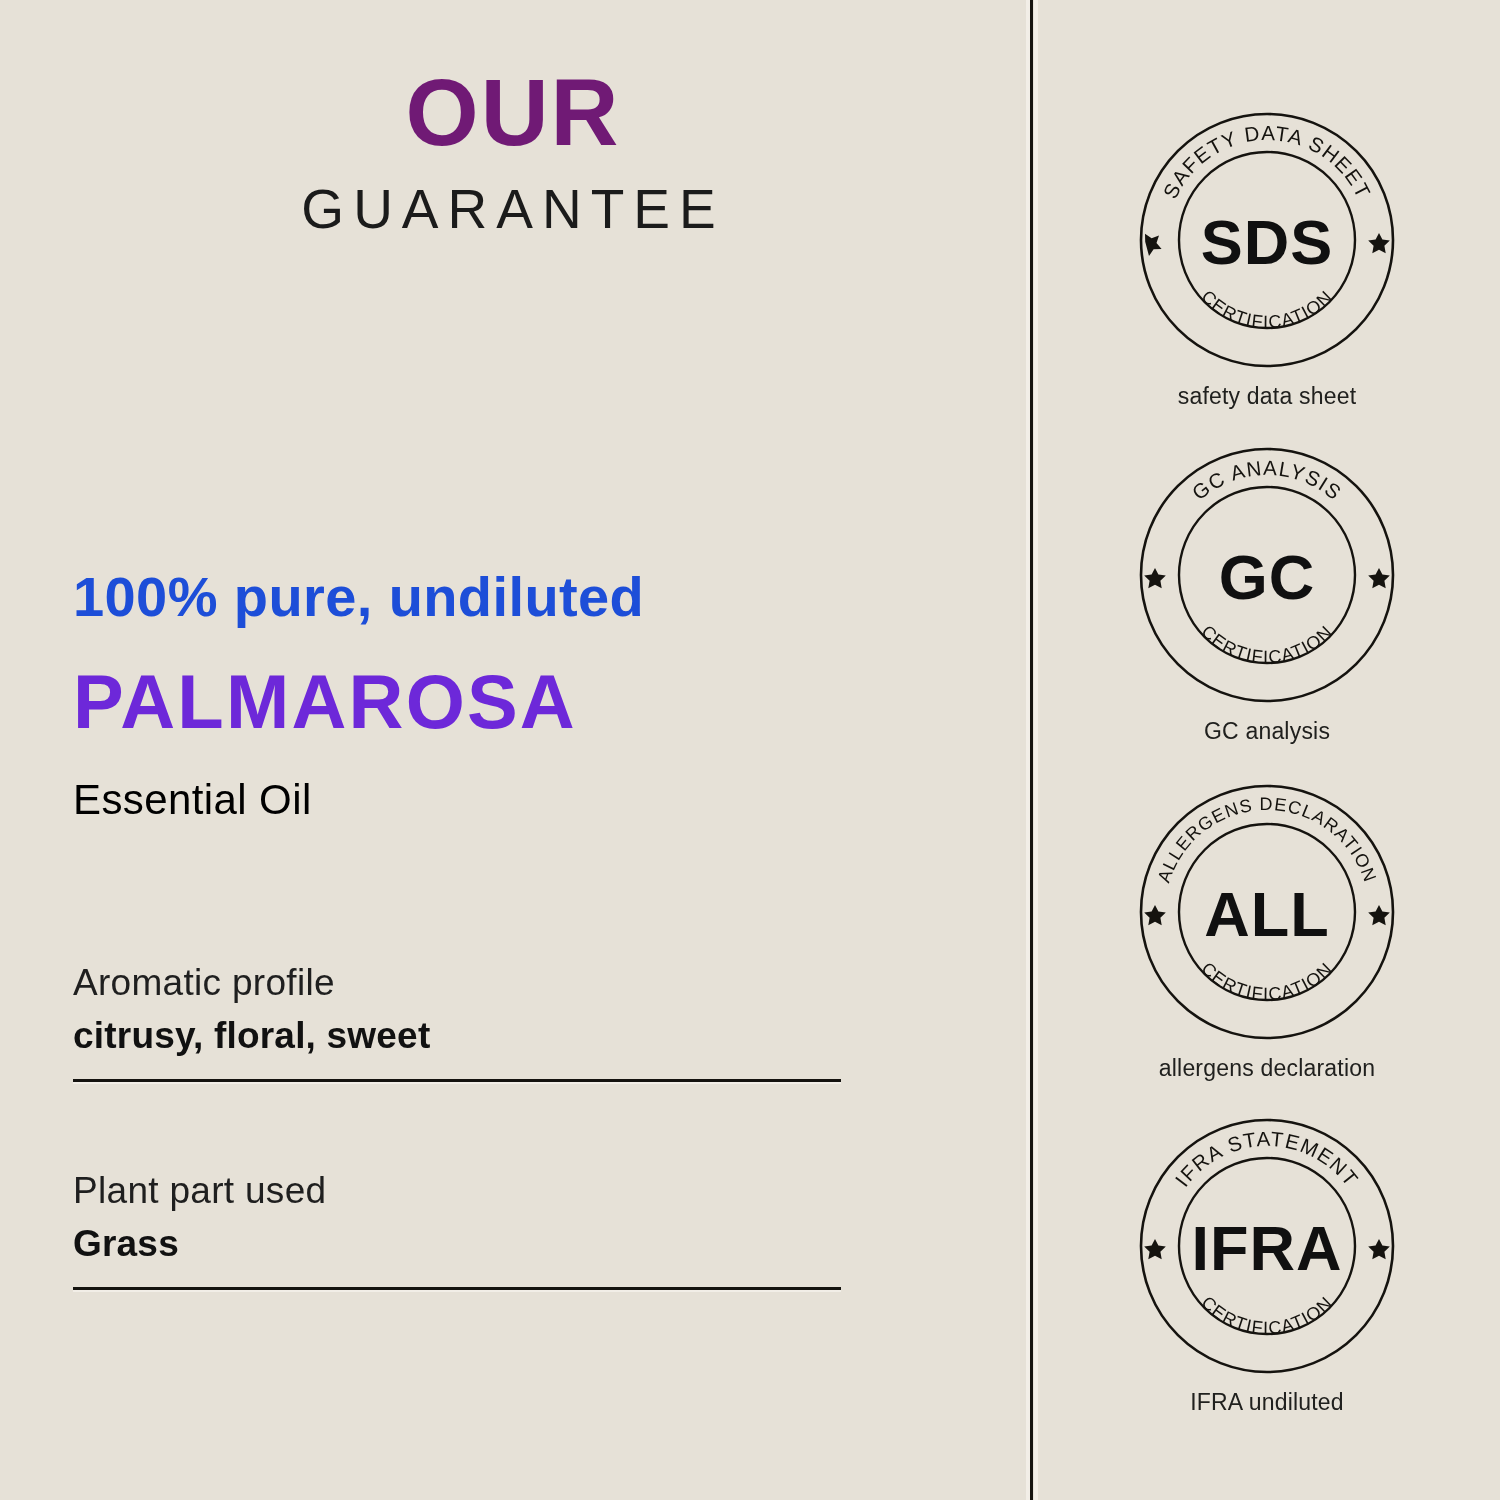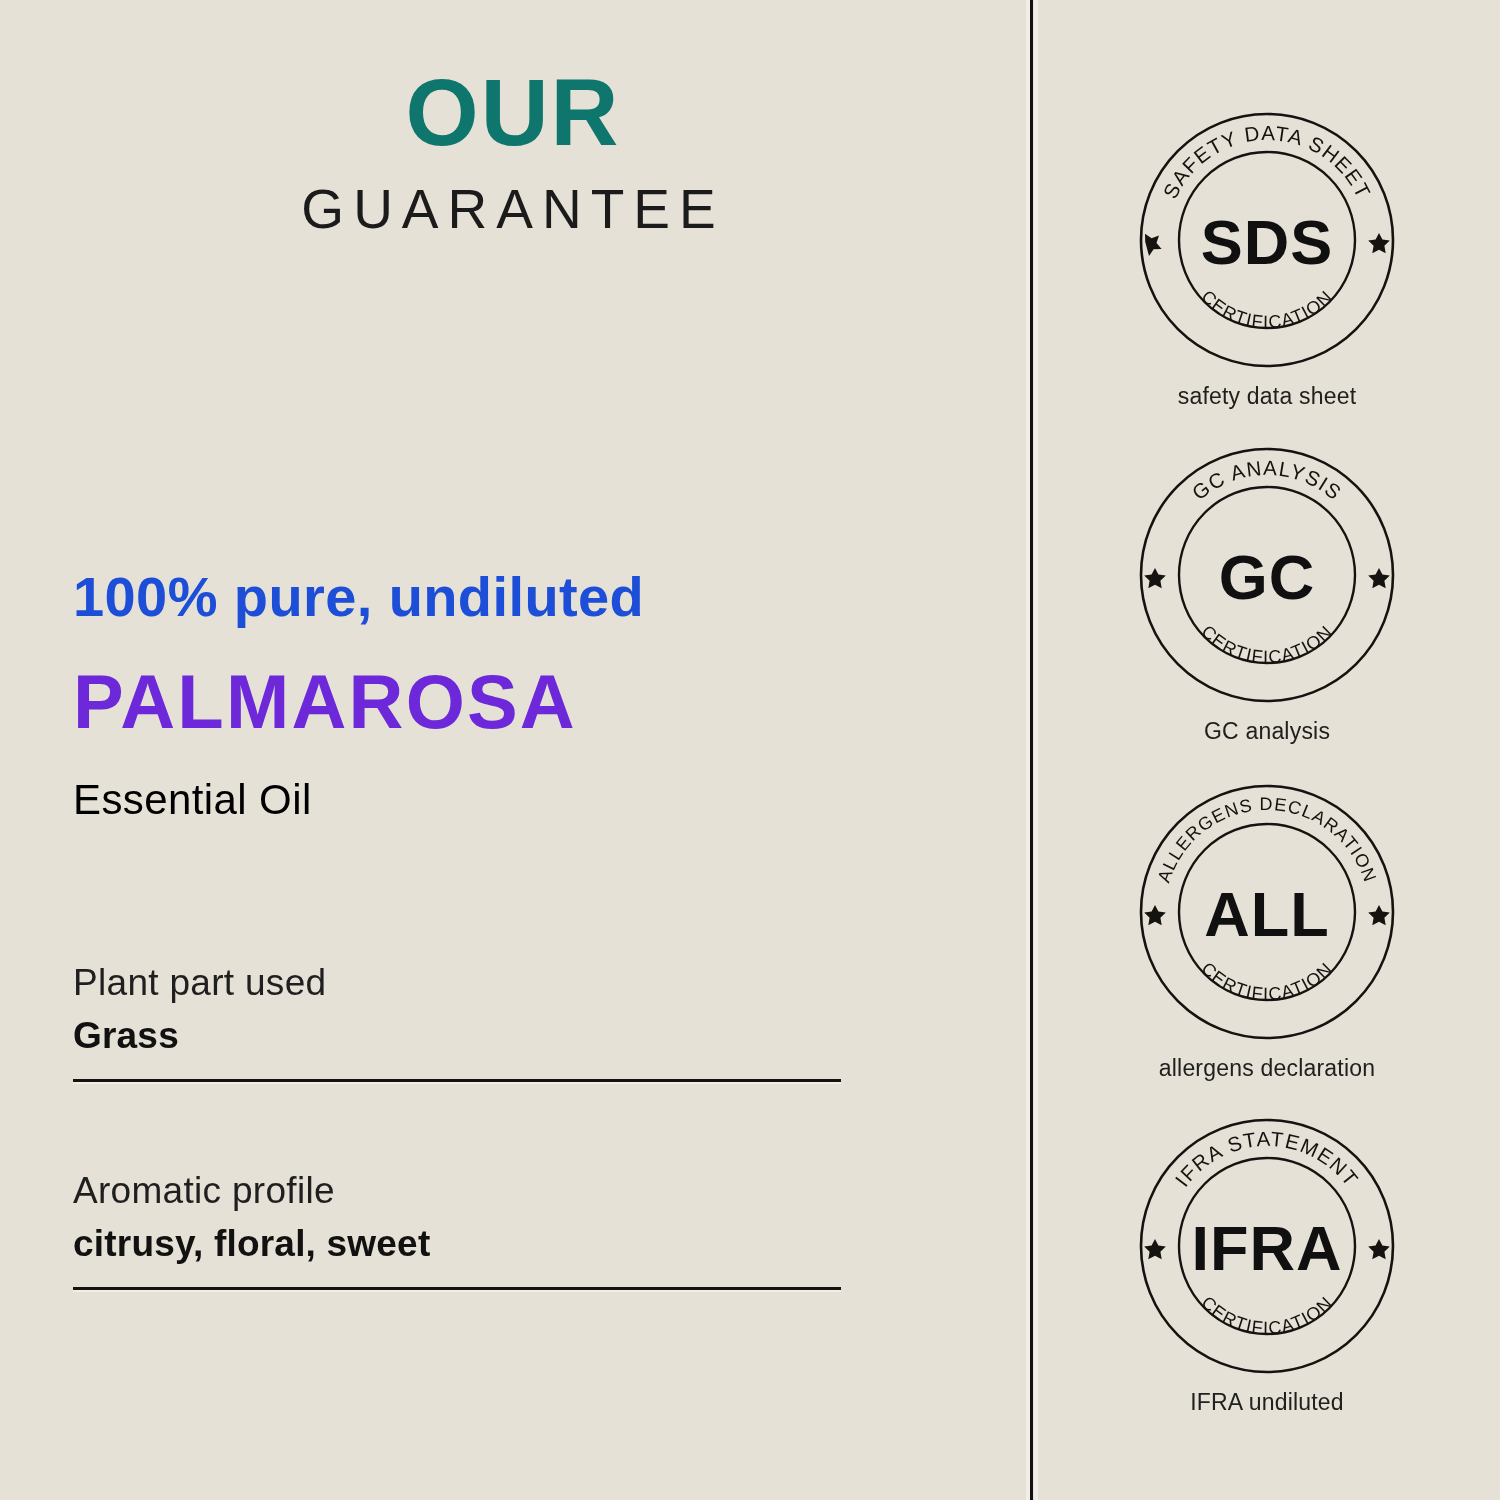--- a/index.html
+++ b/index.html
@@ -56,21 +56,21 @@
     top: 66px;
     left: 0;
     width: 1026px;
     text-align: center;
   }
   .heading-our {
     font-size: 94px;
     font-weight: 700;
     letter-spacing: 2px;
     line-height: 1.0;
-    color: #0f766e;
+    color: #701a75;
     margin: 0;
   }
   .heading-guarantee {
     font-size: 55px;
     font-weight: 400;
     letter-spacing: 9px;
     line-height: 1.0;
     color: #1b1b1b;
     margin: 22px 0 0 0;
   }
@@ -216,28 +216,28 @@
 
     <div class="product-block">
       <div class="product-tagline">100% pure, undiluted</div>
       <div class="product-name">PALMAROSA</div>
       <div class="product-subtitle">Essential Oil</div>
     </div>
 
     <div class="attr-list">
 
       <div class="attr-row">
+        <div class="attr-label">Aromatic profile</div>
+        <div class="attr-value">citrusy, floral, sweet</div>
+        <div class="attr-rule"></div>
+      </div>
+
+      <div class="attr-row">
         <div class="attr-label">Plant part used</div>
         <div class="attr-value">Grass</div>
-        <div class="attr-rule"></div>
-      </div>
-
-      <div class="attr-row">
-        <div class="attr-label">Aromatic profile</div>
-        <div class="attr-value">citrusy, floral, sweet</div>
         <div class="attr-rule"></div>
       </div>
 
     </div>
   </div>
 
   <div class="divider-highlight divider-left"></div>
   <div class="divider-rule"></div>
   <div class="divider-highlight divider-right"></div>
 

